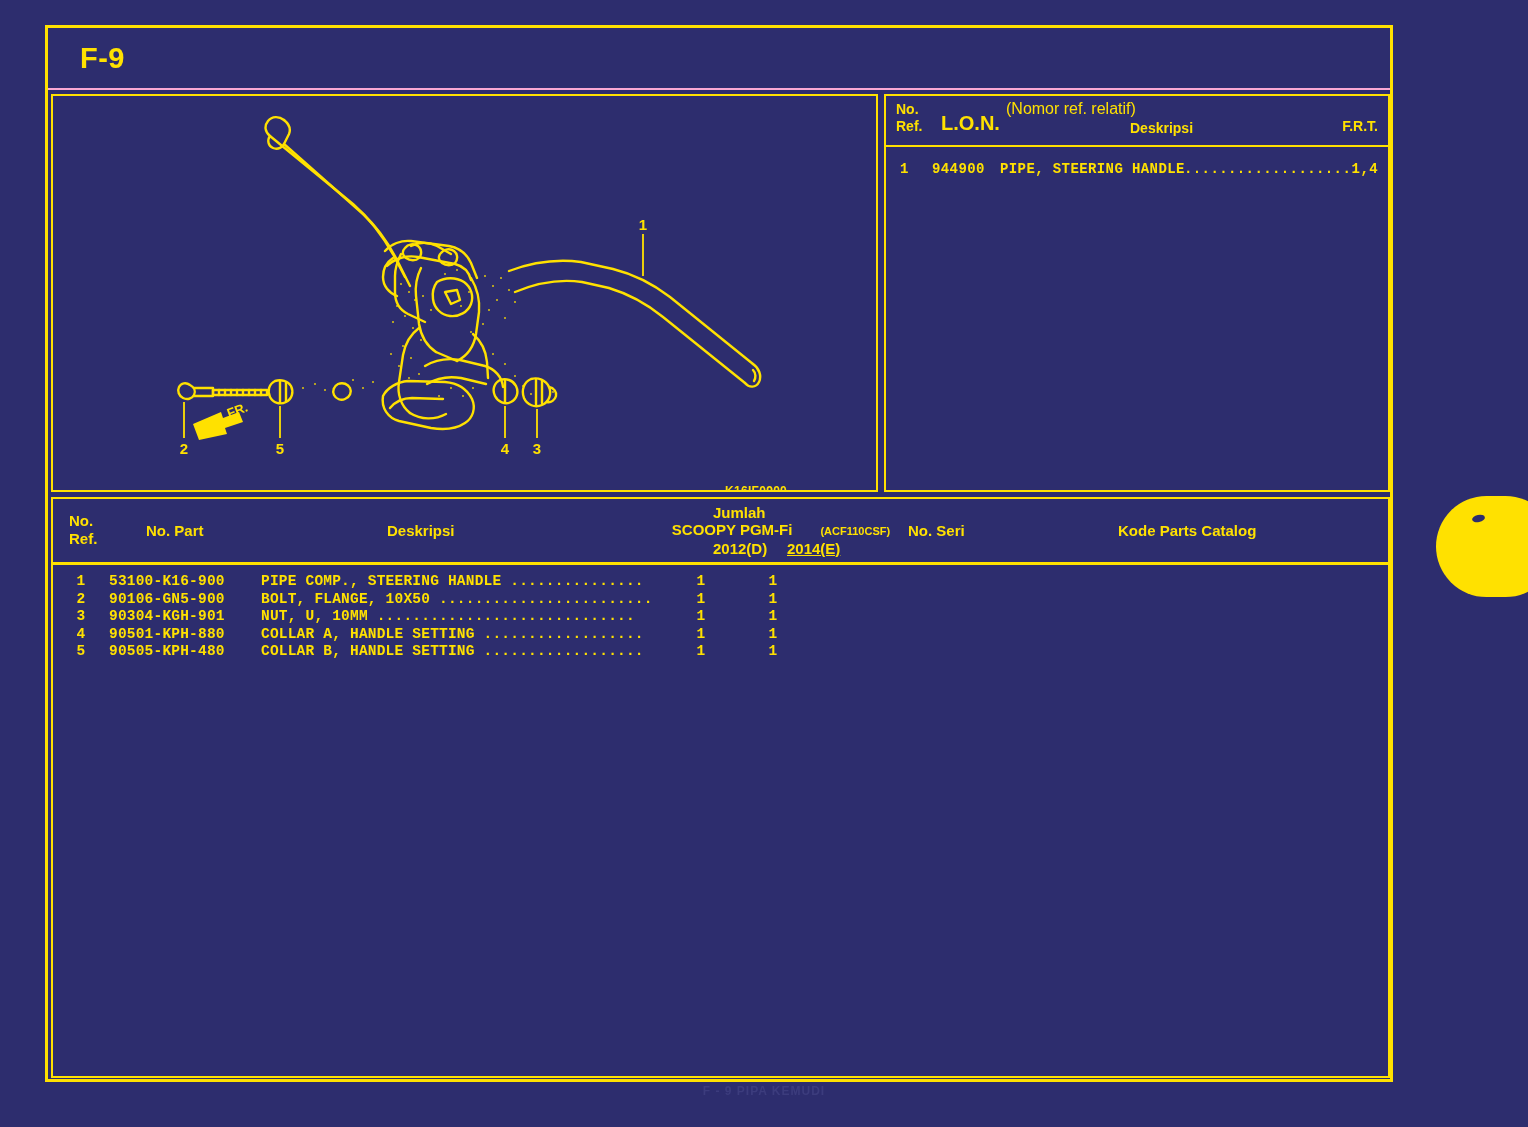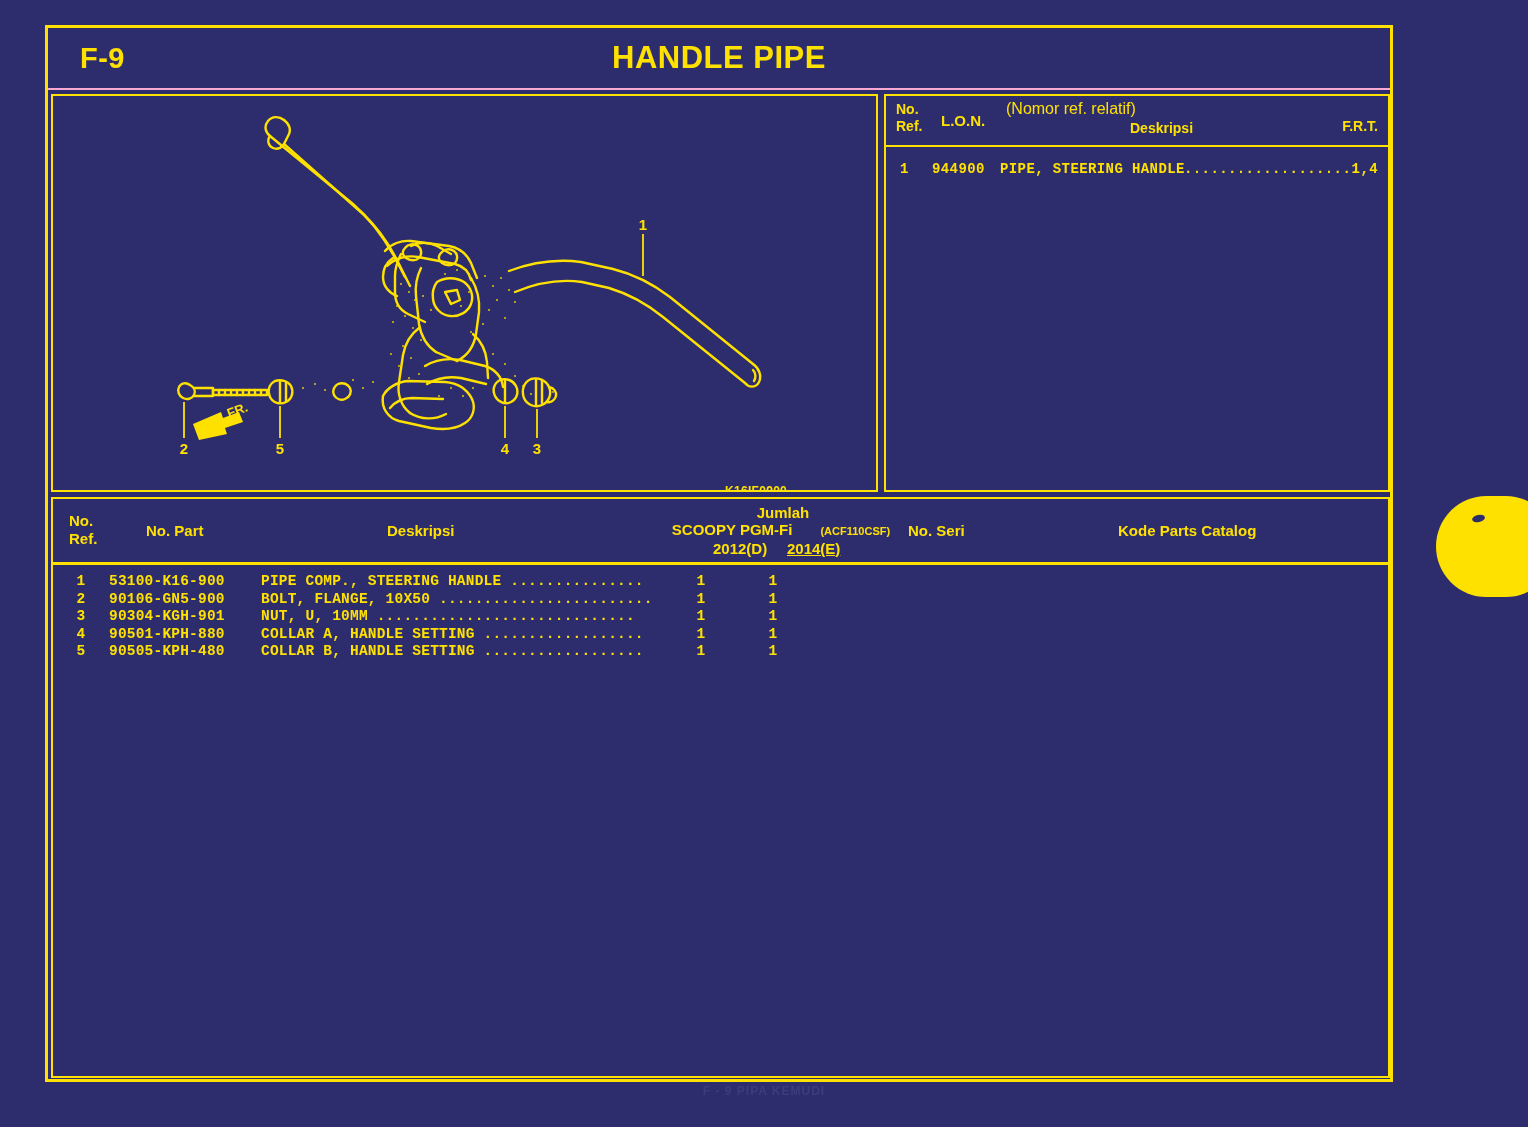--- a/index.html
+++ b/index.html
@@ -103,21 +103,21 @@
     position: relative;
     height: 49px;
     border-bottom: 2px solid #ffe100;
   }
   .lon-head .c-noref {
     position: absolute; left: 10px; top: 5px;
     color: #ffe100; font-size: 14px; font-weight: bold; line-height: 1.18;
   }
   .lon-head .c-lon {
     position: absolute; left: 55px; top: 16px;
-    color: #ffe100; font-size: 15px; font-weight: bold;
+    color: #ffe100; font-size: 20px; font-weight: bold;
   }
   .lon-head .c-rel {
     position: absolute; left: 120px; top: 4px;
     color: #ffe100; font-size: 16px;
   }
   .lon-head .c-desk {
     position: absolute; left: 244px; top: 24px;
     color: #ffe100; font-size: 14px; font-weight: bold;
   }
   .lon-head .c-frt {
@@ -157,21 +157,21 @@
   }
   .mt-head .h {
     position: absolute;
     color: #ffe100;
     font-size: 15px;
     font-weight: bold;
   }
   .h-noref { left: 16px; top: 13px; line-height: 1.2; }
   .h-nopart { left: 93px; top: 23px; }
   .h-desk { left: 334px; top: 23px; }
-  .h-jumlah { left: 660px; top: 5px; width: 140px; text-align: center; }
+  .h-jumlah { left: 660px; top: 5px; width: 140px; text-align: left; }
   .h-model { left: 598px; top: 22px; width: 260px; text-align: center; font-size: 13px; }
   .h-model .model-sub { font-size: 11px; margin-left: 28px; }
   .h-y1 { left: 660px; top: 41px; width: 54px; text-align: right; font-size: 11px; }
   .h-y2 { left: 734px; top: 41px; width: 54px; font-size: 11px; text-decoration: underline; }
   .h-noseri { left: 855px; top: 23px; }
   .h-kode { left: 1065px; top: 23px; }
 
   .mt-body { position: relative; padding-top: 8px; }
   .mt-row {
     position: relative;
@@ -224,21 +224,20 @@
 </style>
 </head>
 <body>
 
 <div class="page">
 
   <div class="outer-frame"></div>
 
   <div class="title-bar">
     <div class="fig-code">F-9</div>
-    <div class="page-title">HANDLE PIPE</div>
   </div>
 
   <div class="diagram-panel">
     <svg class="diagram-svg" viewBox="0 0 823 394" preserveAspectRatio="xMidYMid meet">
       <g fill="none" stroke="#ffe100" stroke-width="2.4" stroke-linecap="round" stroke-linejoin="round">
 
         <path d="M231,24 C226,20 219,20 215,25 C211,30 212,36 217,40
                  L300,108 C316,122 330,140 341,160 L352,181"></path>
 
         <path d="M231,24 C236,28 238,33 236,38 L231,48

